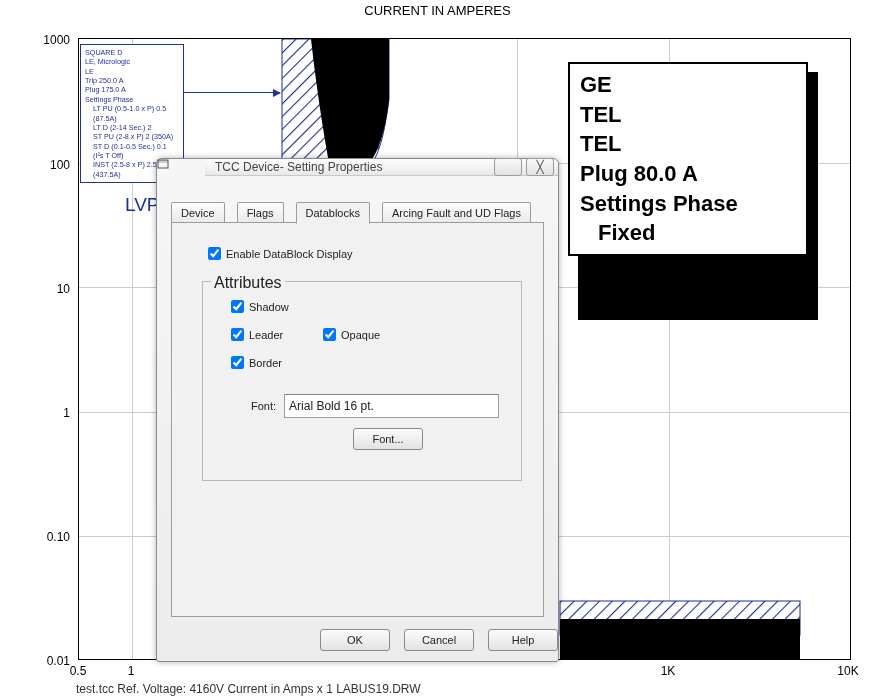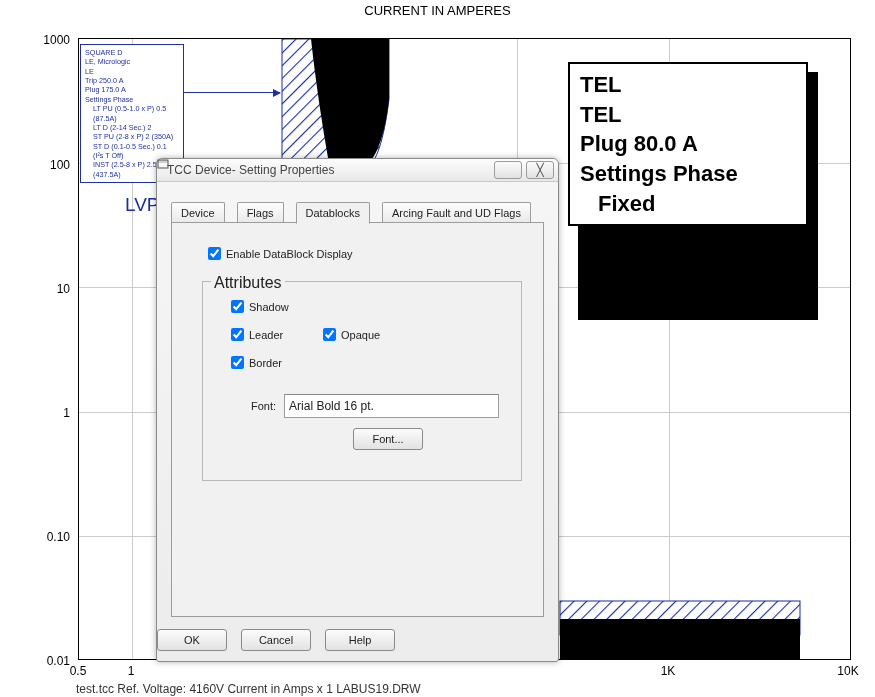--- a/index.html
+++ b/index.html
@@ -13,36 +13,36 @@
   .xtick{position:absolute;top:664px;font-size:12px;text-align:center;transform:translateX(-50%);}
   .footer{position:absolute;left:76px;top:682px;font-size:12px;color:#333;}
   .small-block{position:absolute;left:80px;top:44px;width:104px;border:1px solid #2030a0;background:#fff;font-size:7.2px;color:#2030a0;padding:3px 4px;line-height:1.3;}
   .small-block .ind{padding-left:8px;}
   .leader{position:absolute;border-top:1px solid #2030a0;height:0;}
   .leader:after{content:"";position:absolute;right:-1px;top:-4px;border-left:8px solid #2030a0;border-top:4px solid transparent;border-bottom:4px solid transparent;}
   .big-block{position:absolute;left:568px;top:62px;width:240px;background:#fff;border:2px solid #000;font-family:Arial;font-weight:bold;font-size:22px;line-height:1.35;padding:6px 10px;}
   .big-shadow{position:absolute;left:578px;top:72px;width:240px;height:248px;background:#000;}
   .lv-label{position:absolute;font-size:19px;color:#1a2f9b;}
   .dialog{position:absolute;left:156px;top:158px;width:403px;height:504px;background:linear-gradient(#f6f6f6,#ececec);border:1px solid #8a8a8a;border-radius:6px 6px 3px 3px;box-shadow:0 0 6px rgba(0,0,0,0.3);font-family:"Segoe UI",Tahoma,sans-serif;font-size:11px;color:#222;}
-  .title-bar{height:23px;background:linear-gradient(#fdfdfd,#e8e8e8);border-bottom:1px solid #c9c9c9;border-radius:6px 6px 0 0;display:flex;align-items:center;padding:0 4px 0 10px;}
+  .title-bar{height:17px;background:linear-gradient(#fdfdfd,#e8e8e8);border-bottom:1px solid #c9c9c9;border-radius:6px 6px 0 0;display:flex;align-items:center;padding:0 4px 0 10px;margin-left:48px;}
   .title-bar .title{flex:1;color:#444;font-size:12px;}
   .title-btn{width:28px;height:18px;margin-left:4px;border:1px solid #9c9c9c;border-radius:3px;background:linear-gradient(#fafafa,#e2e2e2);display:flex;align-items:center;justify-content:center;color:#555;font-family:Arial;}
   .title-btn.close{font-size:12px;}
   .tabs{position:absolute;left:14px;top:42px;right:14px;height:22px;display:flex;align-items:flex-end;}
   .tab{padding:4px 9px;border:1px solid #9c9c9c;border-bottom:none;background:linear-gradient(#fdfdfd,#e9e9e9);margin-right:12px;position:relative;font-size:11px;border-radius:2px 2px 0 0;}
   .tab.active{background:#f1f1f1;border-bottom:1px solid #f1f1f1;top:1px;z-index:3;}
   .tab-panel{position:absolute;left:14px;top:63px;right:14px;bottom:44px;border:1px solid #9c9c9c;background:#f1f1f1;z-index:1;}
   .chk{display:flex;align-items:center;gap:5px;font-size:11px;}
   .chk input{margin:0;width:13px;height:13px;}
   .fieldset{position:absolute;border:1px solid #b8b8b8;}
   .legend{position:absolute;top:-8px;left:8px;background:#f1f1f1;padding:0 3px;font-size:16px;}
   .font-row{display:flex;align-items:center;gap:8px;}
   .font-field{flex:1;border:1px solid #9c9c9c;border-top-color:#888;background:#fff;height:24px;padding:0 4px;display:flex;align-items:center;font-size:12px;}
   .btn{min-width:70px;height:22px;border:1px solid #8a8a8a;border-radius:3px;background:linear-gradient(#fcfcfc,#e2e2e2);font-size:11px;display:flex;align-items:center;justify-content:center;padding:0 10px;}
-  .dlg-buttons{position:absolute;left:0;right:0;bottom:10px;display:flex;justify-content:flex-start;gap:14px;}
+  .dlg-buttons{position:absolute;left:0;right:0;bottom:10px;display:flex;justify-content:flex-end;gap:14px;}
   svg{position:absolute;left:0;top:0;}
 </style>
 </head>
 <body>
 
 <div class="chart-title">CURRENT IN AMPERES</div>
 
 <div class="ytick" style="top:33px">1000</div>
 <div class="ytick" style="top:158px">100</div>
 <div class="ytick" style="top:282px">10</div>
@@ -83,20 +83,21 @@
 <div class="xtick" style="left:668px">1K</div>
 <div class="xtick" style="left:848px">10K</div>
 
 <div class="footer">test.tcc   Ref. Voltage: 4160V   Current in Amps x 1   LABUS19.DRW</div>
 
 <div class="lv-label" style="left:87px;top:95px">LVP2</div>
 <div class="lv-label" style="left:125px;top:194px">LVP1</div>
 
 <div class="big-shadow"></div>
 <div class="big-block">
+  <div>GE</div>
   <div>TEL</div>
   <div>TEL</div>
   <div>Plug 80.0 A</div>
   <div>Settings Phase</div>
   <div style="padding-left:18px">Fixed</div>
 </div>
 
 <div class="leader" style="left:181px;top:92px;width:99px"></div>
 <div class="small-block">
   <div>SQUARE D</div>

